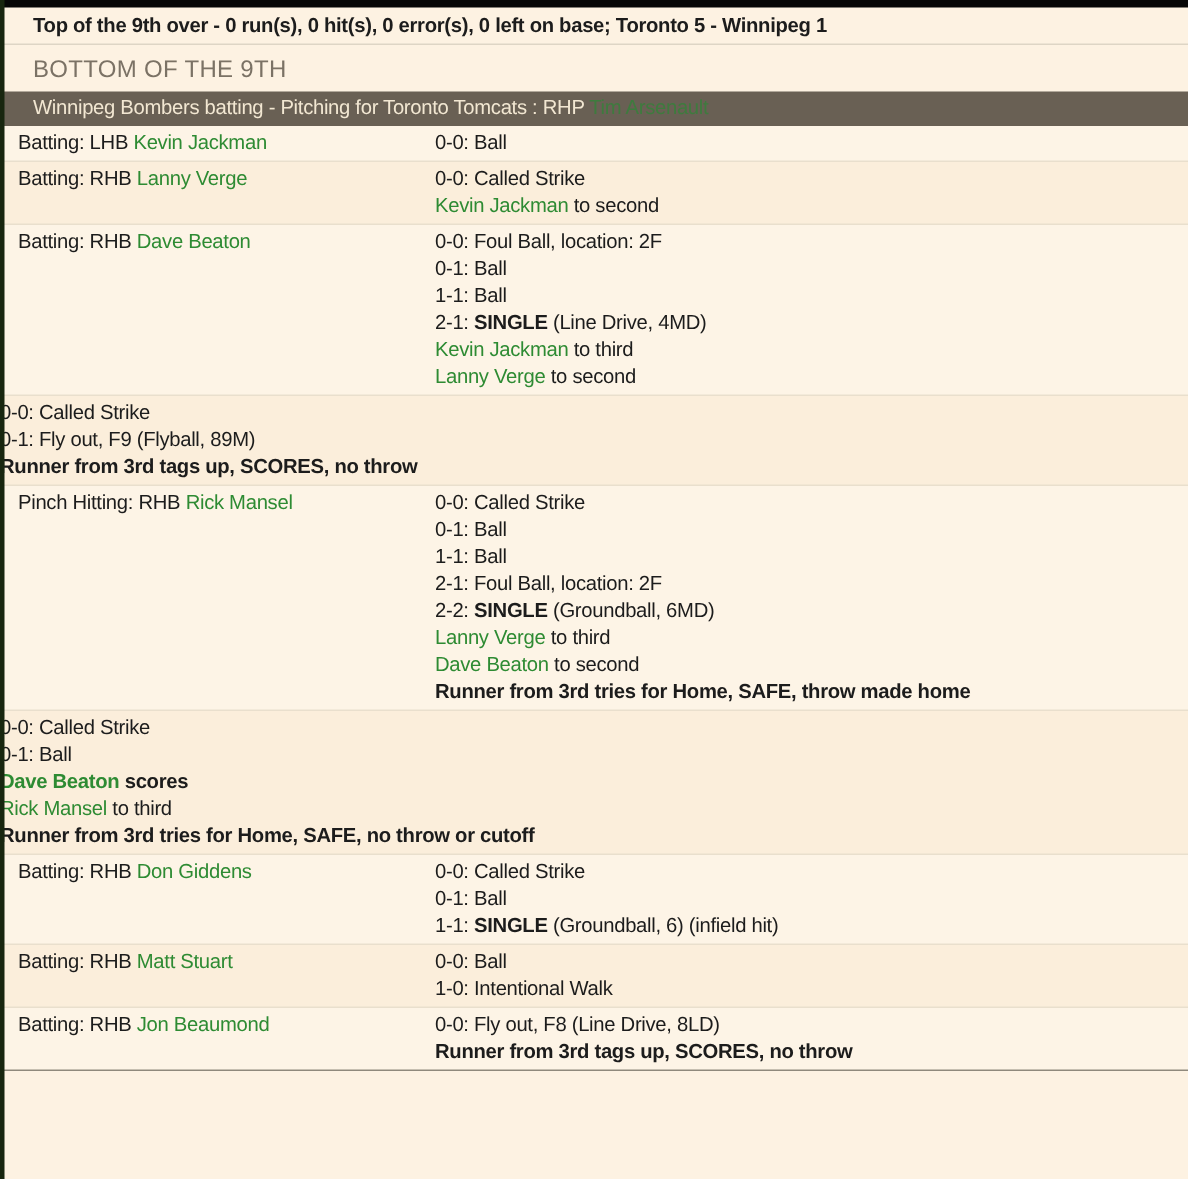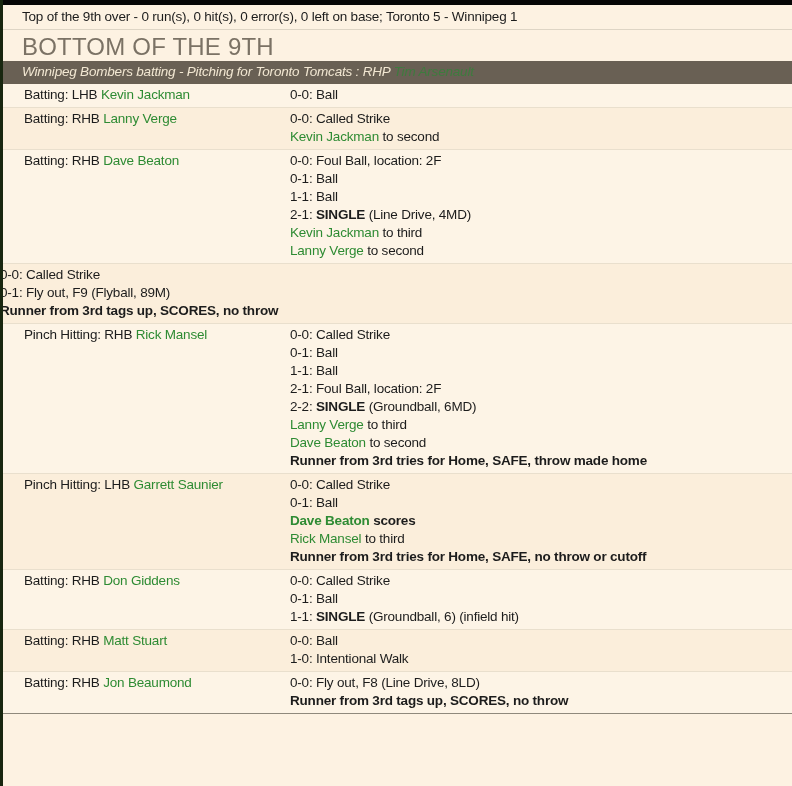--- a/index.html
+++ b/index.html
@@ -23,50 +23,50 @@
     color:var(--ink);
     position:relative;
     letter-spacing:-0.2px;
   }
   .top-edge{height:5px;background:#060606;width:100%;}
   .left-edge{position:absolute;left:0;top:0;width:3px;height:100%;background:#18260f;z-index:9;}
   .summary-row{
     padding:3px 10px 4px 22px;
     border-bottom:1px solid #ded5c5;
     line-height:17px;
+    font-weight:bold;
   }
   .inning-title{
     padding:5px 10px 3px 22px;
-    font-size:24px;
+    font-size:16px;
     line-height:23px;
     color:var(--heading);
     letter-spacing:0.2px;
   }
   .matchup-bar{
     background:var(--bar-bg);
     color:var(--bar-text);
     padding:3px 5px 5px 22px;
     line-height:15px;
-    font-style:italic;
   }
   .matchup-bar .pitcher{color:var(--bar-green);}
   .play-row{
     display:flex;
     align-items:flex-start;
     background:var(--row-a);
     border-bottom:1px solid var(--divider);
     padding:2px 0 3px 0;
     line-height:18px;
   }
   .play-row.alt{background:var(--row-b);}
   .play-row:last-child{border-bottom:1px solid #8f897c;}
   .batter-cell{
     flex:none;
     width:290px;
-    padding-left:24px;
+    padding-left:12px;
   }
   .events-cell{flex:1;min-width:0;}
   .player-name{color:var(--green);cursor:pointer;}
   .seg-b{font-weight:bold;}
   .seg-g{color:var(--green);cursor:pointer;}
   .seg-bg{color:var(--green);font-weight:bold;cursor:pointer;}
 </style>
 </head>
 <body>
 
@@ -124,21 +124,20 @@
         <div class="event-line"><span>0-1: Ball</span></div>
         <div class="event-line"><span>1-1: Ball</span></div>
         <div class="event-line"><span>2-1: Foul Ball, location: 2F</span></div>
         <div class="event-line"><span>2-2: </span><span class="seg-b">SINGLE</span><span> (Groundball, 6MD)</span></div>
         <div class="event-line"><span class="seg-g">Lanny Verge</span><span> to third</span></div>
         <div class="event-line"><span class="seg-g">Dave Beaton</span><span> to second</span></div>
         <div class="event-line"><span class="seg-b">Runner from 3rd tries for Home, SAFE, throw made home</span></div>
       </div>
     </div>
     <div class="play-row alt">
-      <div class="batter-cell"><span>Pinch Hitting: LHB </span><span class="player-name">Garrett Saunier</span></div>
       <div class="events-cell">
         <div class="event-line"><span>0-0: Called Strike</span></div>
         <div class="event-line"><span>0-1: Ball</span></div>
         <div class="event-line"><span class="seg-bg">Dave Beaton</span><span class="seg-b"> scores</span></div>
         <div class="event-line"><span class="seg-g">Rick Mansel</span><span> to third</span></div>
         <div class="event-line"><span class="seg-b">Runner from 3rd tries for Home, SAFE, no throw or cutoff</span></div>
       </div>
     </div>
     <div class="play-row">
       <div class="batter-cell"><span>Batting: RHB </span><span class="player-name">Don Giddens</span></div>

